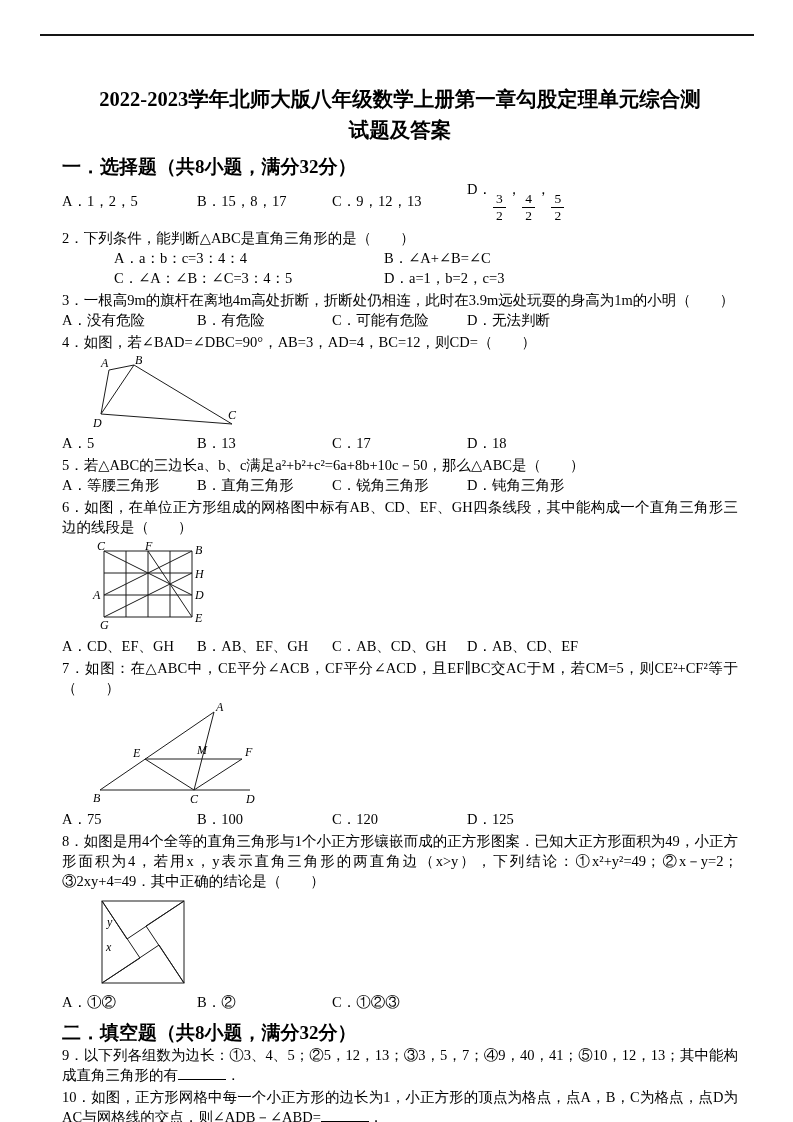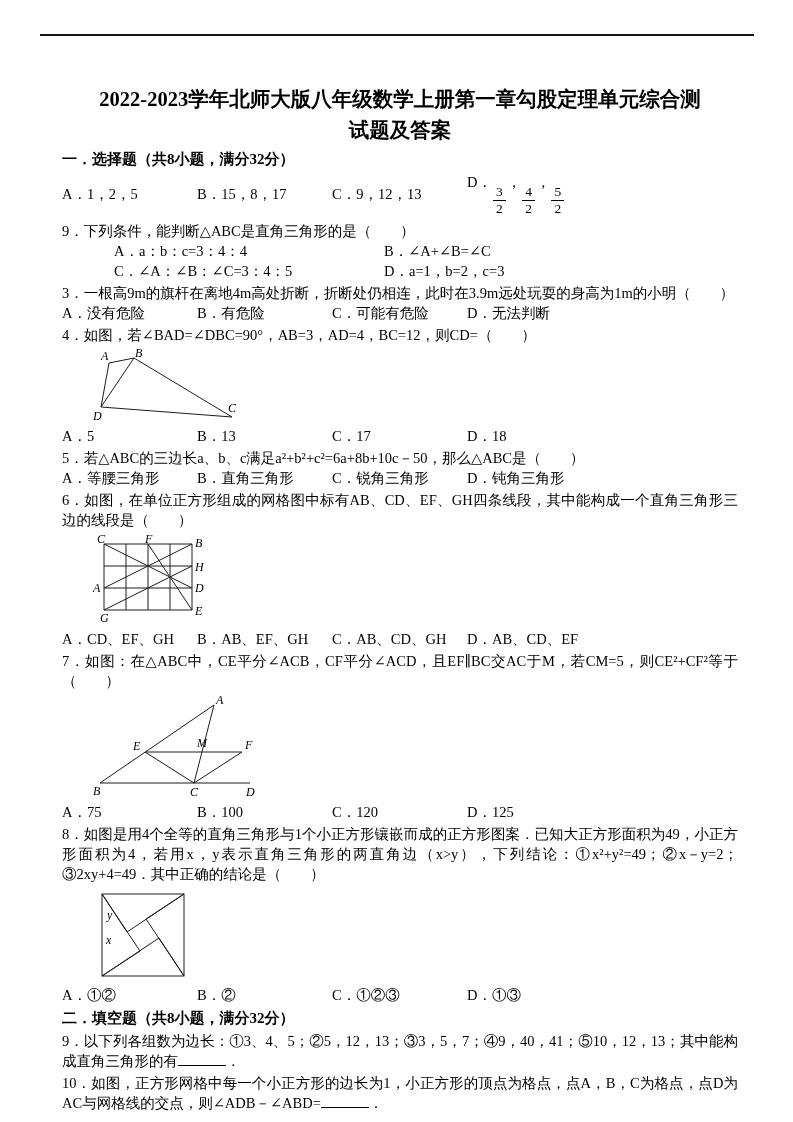--- a/index.html
+++ b/index.html
@@ -14,21 +14,21 @@
     font-family: "Liberation Serif", "DejaVu Serif", serif;
     font-size: 14.5px;
     color: #000;
   }
   .toprule {
     position: absolute; top: 34px; left: 40px; width: 714px; height: 0;
     border-top: 2px solid #151515;
   }
   .content { position: absolute; top: 84px; left: 62px; width: 676px; }
   .title { font-size: 20.5px; font-weight: bold; text-align: center; line-height: 31px; }
-  .sec { font-weight: bold; line-height: 21px; margin-top: 3px; font-size: 15px; }
+  .sec { font-weight: bold; line-height: 21px; margin-top: 10px; font-size: 19px; }
   .q { line-height: 20px; text-align: justify; margin-top: 2px; }
   .opts { display: grid; grid-template-columns: 135px 135px 135px auto; line-height: 20px; }
   .opts2 { display: grid; grid-template-columns: 270px auto; margin-left: 52px; line-height: 20px; }
   .opts-tall { align-items: center; line-height: normal; padding: 3px 0; min-height: 32px; }
   .frac {
     display: inline-flex; flex-direction: column; align-items: center;
     vertical-align: -9px; line-height: 1.15; font-size: 13.5px; margin: 0 1px;
   }
   .frac .fnum { border-bottom: 1px solid #000; padding: 0 3px; }
   .frac .fden { padding: 0 3px; }
@@ -64,21 +64,21 @@
           </span><span>，</span><span class="frac">
             <span class="fnum">4</span>
             <span class="fden">2</span>
           </span><span>，</span><span class="frac">
             <span class="fnum">5</span>
             <span class="fden">2</span>
           </span>
       </span>
     </div>
 
-    <div class="q">9．下列条件，能判断△ABC是直角三角形的是（　　）</div>
+    <div class="q">2．下列条件，能判断△ABC是直角三角形的是（　　）</div>
     <div class="opts2">
       <span>A．a：b：c=3：4：4</span>
       <span>B．∠A+∠B=∠C</span>
     </div>
     <div class="opts2">
       <span>C．∠A：∠B：∠C=3：4：5</span>
       <span>D．a=1，b=2，c=3</span>
     </div>
 
     <div class="q">3．一根高9m的旗杆在离地4m高处折断，折断处仍相连，此时在3.9m远处玩耍的身高为1m的小明（　　）</div>
@@ -189,21 +189,20 @@
         <line x1="10" y1="88" x2="48" y2="63"></line>
         <line x1="48" y1="63" x2="10" y2="6"></line>
         <text class="lbl" x="15" y="31">y</text>
         <text class="lbl" x="14" y="56">x</text>
       </svg>
     </div>
     <div class="opts">
       <span>A．①②</span>
       <span>B．②</span>
       <span>C．①②③</span>
-      <span>D．①③</span>
     </div>
 
     <div class="sec">二．填空题（共8小题，满分32分）</div>
 
     <div class="q">
       <span>9．以下列各组数为边长：①3、4、5；②5，12，13；③3，5，7；④9，40，41；⑤10，12，13；其中能构成直角三角形的有</span><span class="blank"></span><span>．</span>
     </div>
 
     <div class="q">
       <span>10．如图，正方形网格中每一个小正方形的边长为1，小正方形的顶点为格点，点A，B，C为格点，点D为AC与网格线的交点，则∠ADB－∠ABD=</span><span class="blank"></span><span>．</span>

